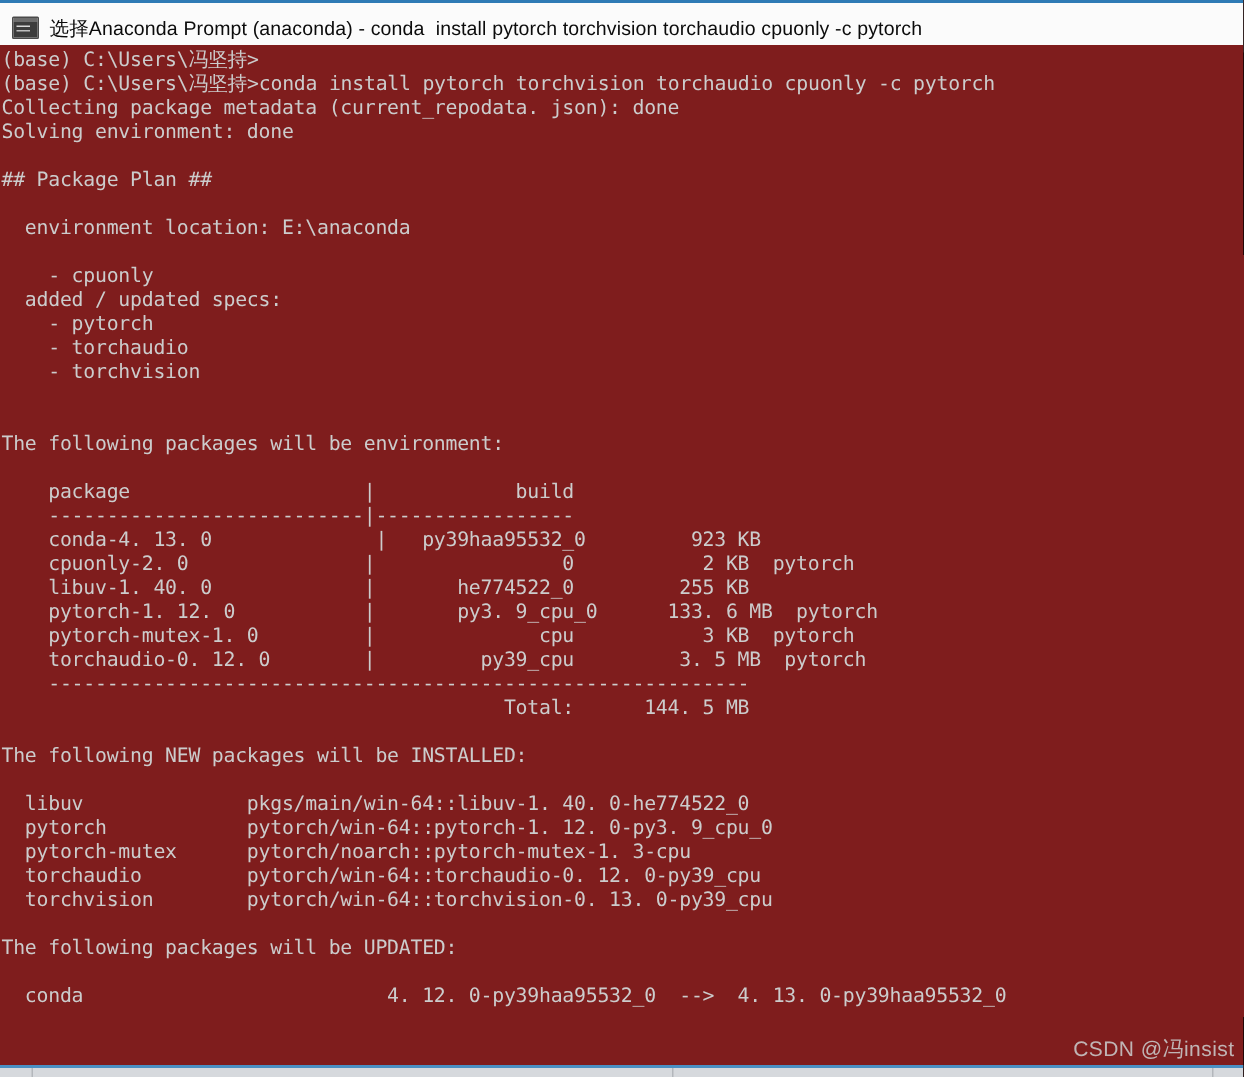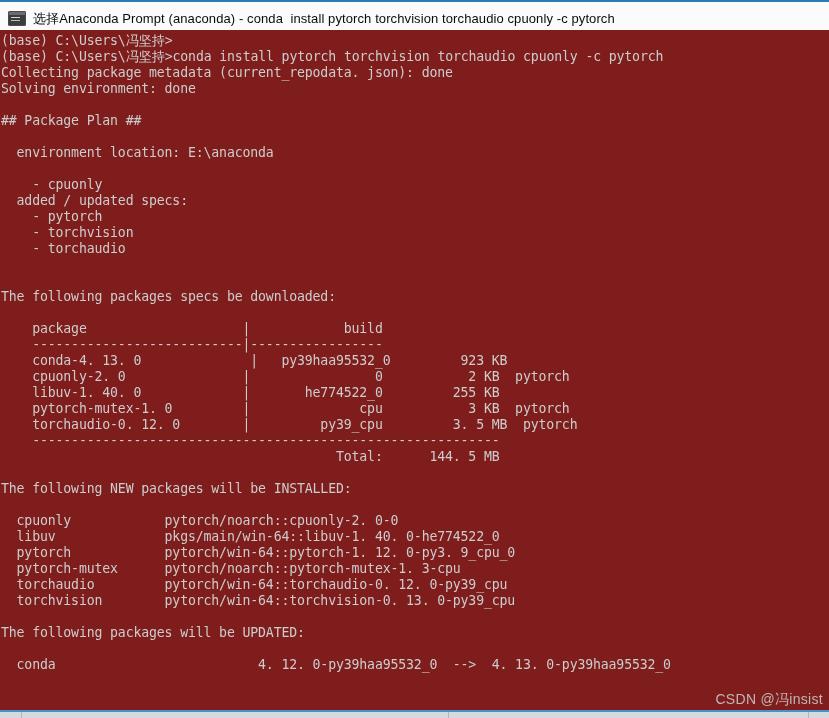--- a/index.html
+++ b/index.html
@@ -142,39 +142,39 @@
         <div class="cline">Collecting package metadata (current_repodata. json): done</div>
         <div class="cline">Solving environment: done</div>
         <div class="cline">&nbsp;</div>
         <div class="cline">## Package Plan ##</div>
         <div class="cline">&nbsp;</div>
         <div class="cline">  environment location: E:\anaconda</div>
         <div class="cline">&nbsp;</div>
         <div class="cline">    - cpuonly</div>
         <div class="cline">  added / updated specs:</div>
         <div class="cline">    - pytorch</div>
+        <div class="cline">    - torchaudio</div>
         <div class="cline">    - torchvision</div>
-        <div class="cline">    - torchaudio</div>
         <div class="cline">&nbsp;</div>
         <div class="cline">&nbsp;</div>
-        <div class="cline">The following packages specs be downloaded:</div>
+        <div class="cline">The following packages will be environment:</div>
         <div class="cline">&nbsp;</div>
         <div class="cline">    package                    |            build</div>
         <div class="cline">    ---------------------------|-----------------</div>
         <div class="cline">    conda-4. 13. 0              |   py39haa95532_0         923 KB</div>
         <div class="cline">    cpuonly-2. 0               |                0           2 KB  pytorch</div>
         <div class="cline">    libuv-1. 40. 0             |       he774522_0         255 KB</div>
+        <div class="cline">    pytorch-1. 12. 0           |       py3. 9_cpu_0      133. 6 MB  pytorch</div>
         <div class="cline">    pytorch-mutex-1. 0         |              cpu           3 KB  pytorch</div>
         <div class="cline">    torchaudio-0. 12. 0        |         py39_cpu         3. 5 MB  pytorch</div>
         <div class="cline">    ------------------------------------------------------------</div>
         <div class="cline">                                           Total:      144. 5 MB</div>
         <div class="cline">&nbsp;</div>
         <div class="cline">The following NEW packages will be INSTALLED:</div>
         <div class="cline">&nbsp;</div>
-        <div class="cline">  cpuonly            pytorch/noarch::cpuonly-2. 0-0</div>
         <div class="cline">  libuv              pkgs/main/win-64::libuv-1. 40. 0-he774522_0</div>
         <div class="cline">  pytorch            pytorch/win-64::pytorch-1. 12. 0-py3. 9_cpu_0</div>
         <div class="cline">  pytorch-mutex      pytorch/noarch::pytorch-mutex-1. 3-cpu</div>
         <div class="cline">  torchaudio         pytorch/win-64::torchaudio-0. 12. 0-py39_cpu</div>
         <div class="cline">  torchvision        pytorch/win-64::torchvision-0. 13. 0-py39_cpu</div>
         <div class="cline">&nbsp;</div>
         <div class="cline">The following packages will be UPDATED:</div>
         <div class="cline">&nbsp;</div>
         <div class="cline">  conda                          4. 12. 0-py39haa95532_0  --&gt;  4. 13. 0-py39haa95532_0</div>
       </div>

